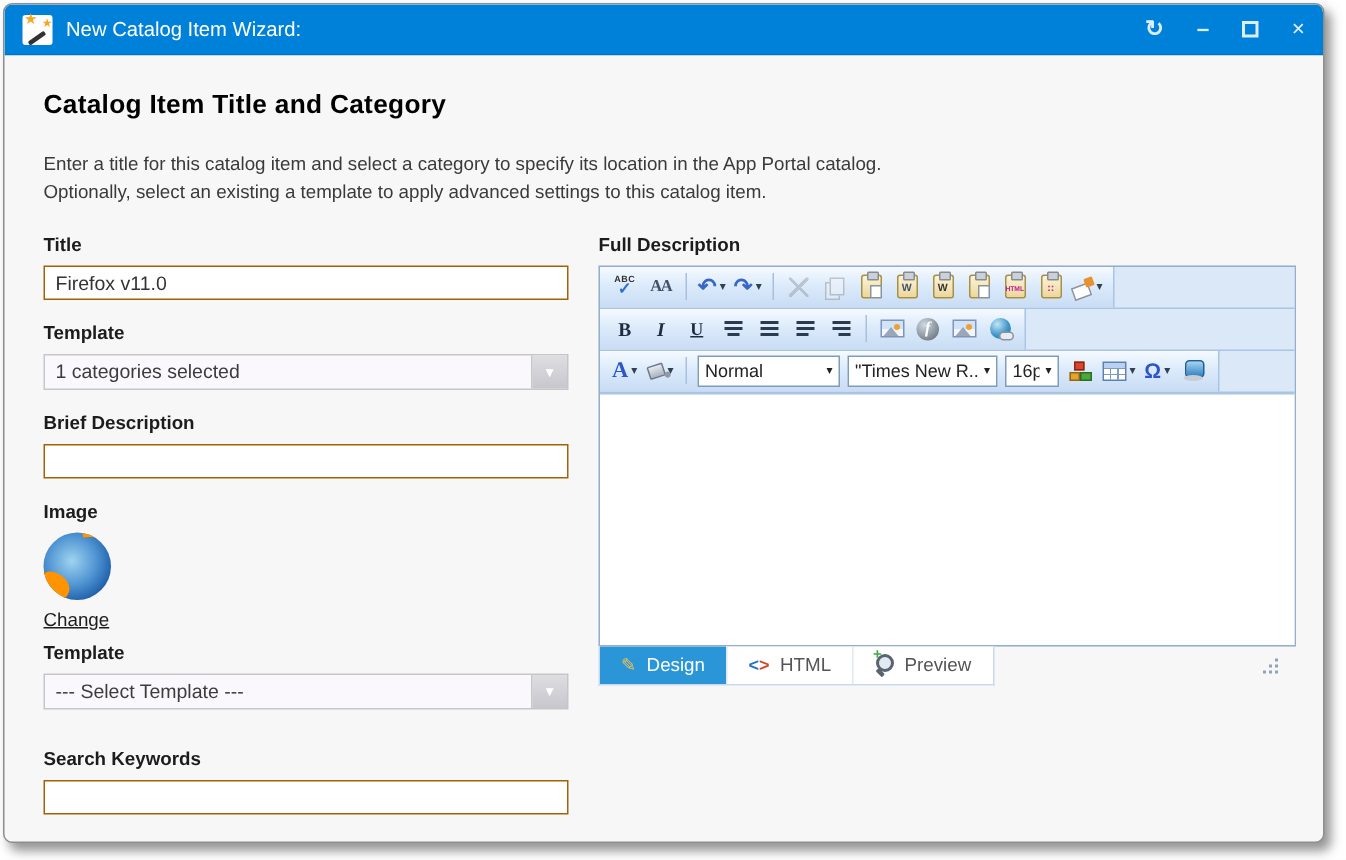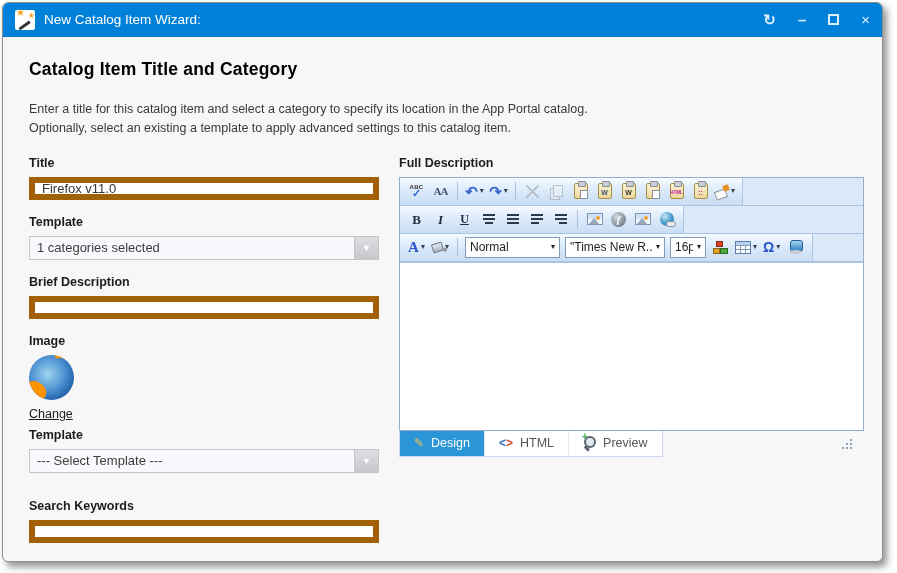--- a/index.html
+++ b/index.html
@@ -27,21 +27,21 @@
   
   .content { padding:0 18px 0 26px; }
   h1.page-title { margin-top:22px; font-size:17.5px; color:#000000; letter-spacing:.2px; }
   .intro { margin-top:20px; font-size:12.5px; color:#3a3a3a; line-height:1.55; }
 
   .cols { display:flex; gap:20px; margin-top:2px; }
   .col-left { width:350px; flex:0 0 auto; }
   .col-right { flex:1; min-width:0; }
 
   .fld-label { font-size:12.5px; font-weight:bold; color:#1c1c1c; margin:15px 0 7px; }
-  .txt { width:100%; height:23px; border:6px solid #a16207; background:#fff; font-family:"Liberation Sans",sans-serif;
+  .txt { width:100%; height:23px; border:1px solid #a16207; background:#fff; font-family:"Liberation Sans",sans-serif;
          font-size:13px; color:#333; padding:0 7px; outline:none; }
   .select { height:24px; border:1px solid #c6c6c6; background:#faf8fc; display:flex; align-items:center; position:relative; cursor:default; }
   .select .sel-text { flex:1; font-size:13px; color:#3c3c3c; padding:0 7px; white-space:nowrap; overflow:hidden; }
   .select .sel-btn { width:24px; height:100%; background:linear-gradient(#dddde2,#c7c7cd); display:flex; align-items:center; justify-content:center;
                      color:#fff; font-size:9px; border-left:1px solid #c6c6c6; }
 
   
   .ff-logo { width:45px; height:45px; border-radius:50%; position:relative; margin:2px 0 4px; overflow:hidden;
              background:radial-gradient(circle at 42% 42%, #9fd4f0 0%, #4f93d2 45%, #1f5fa8 75%, #15447e 100%); }
   .ff-logo::before { content:""; position:absolute; width:52px; height:52px; left:-4px; top:-6px; border-radius:50%;

